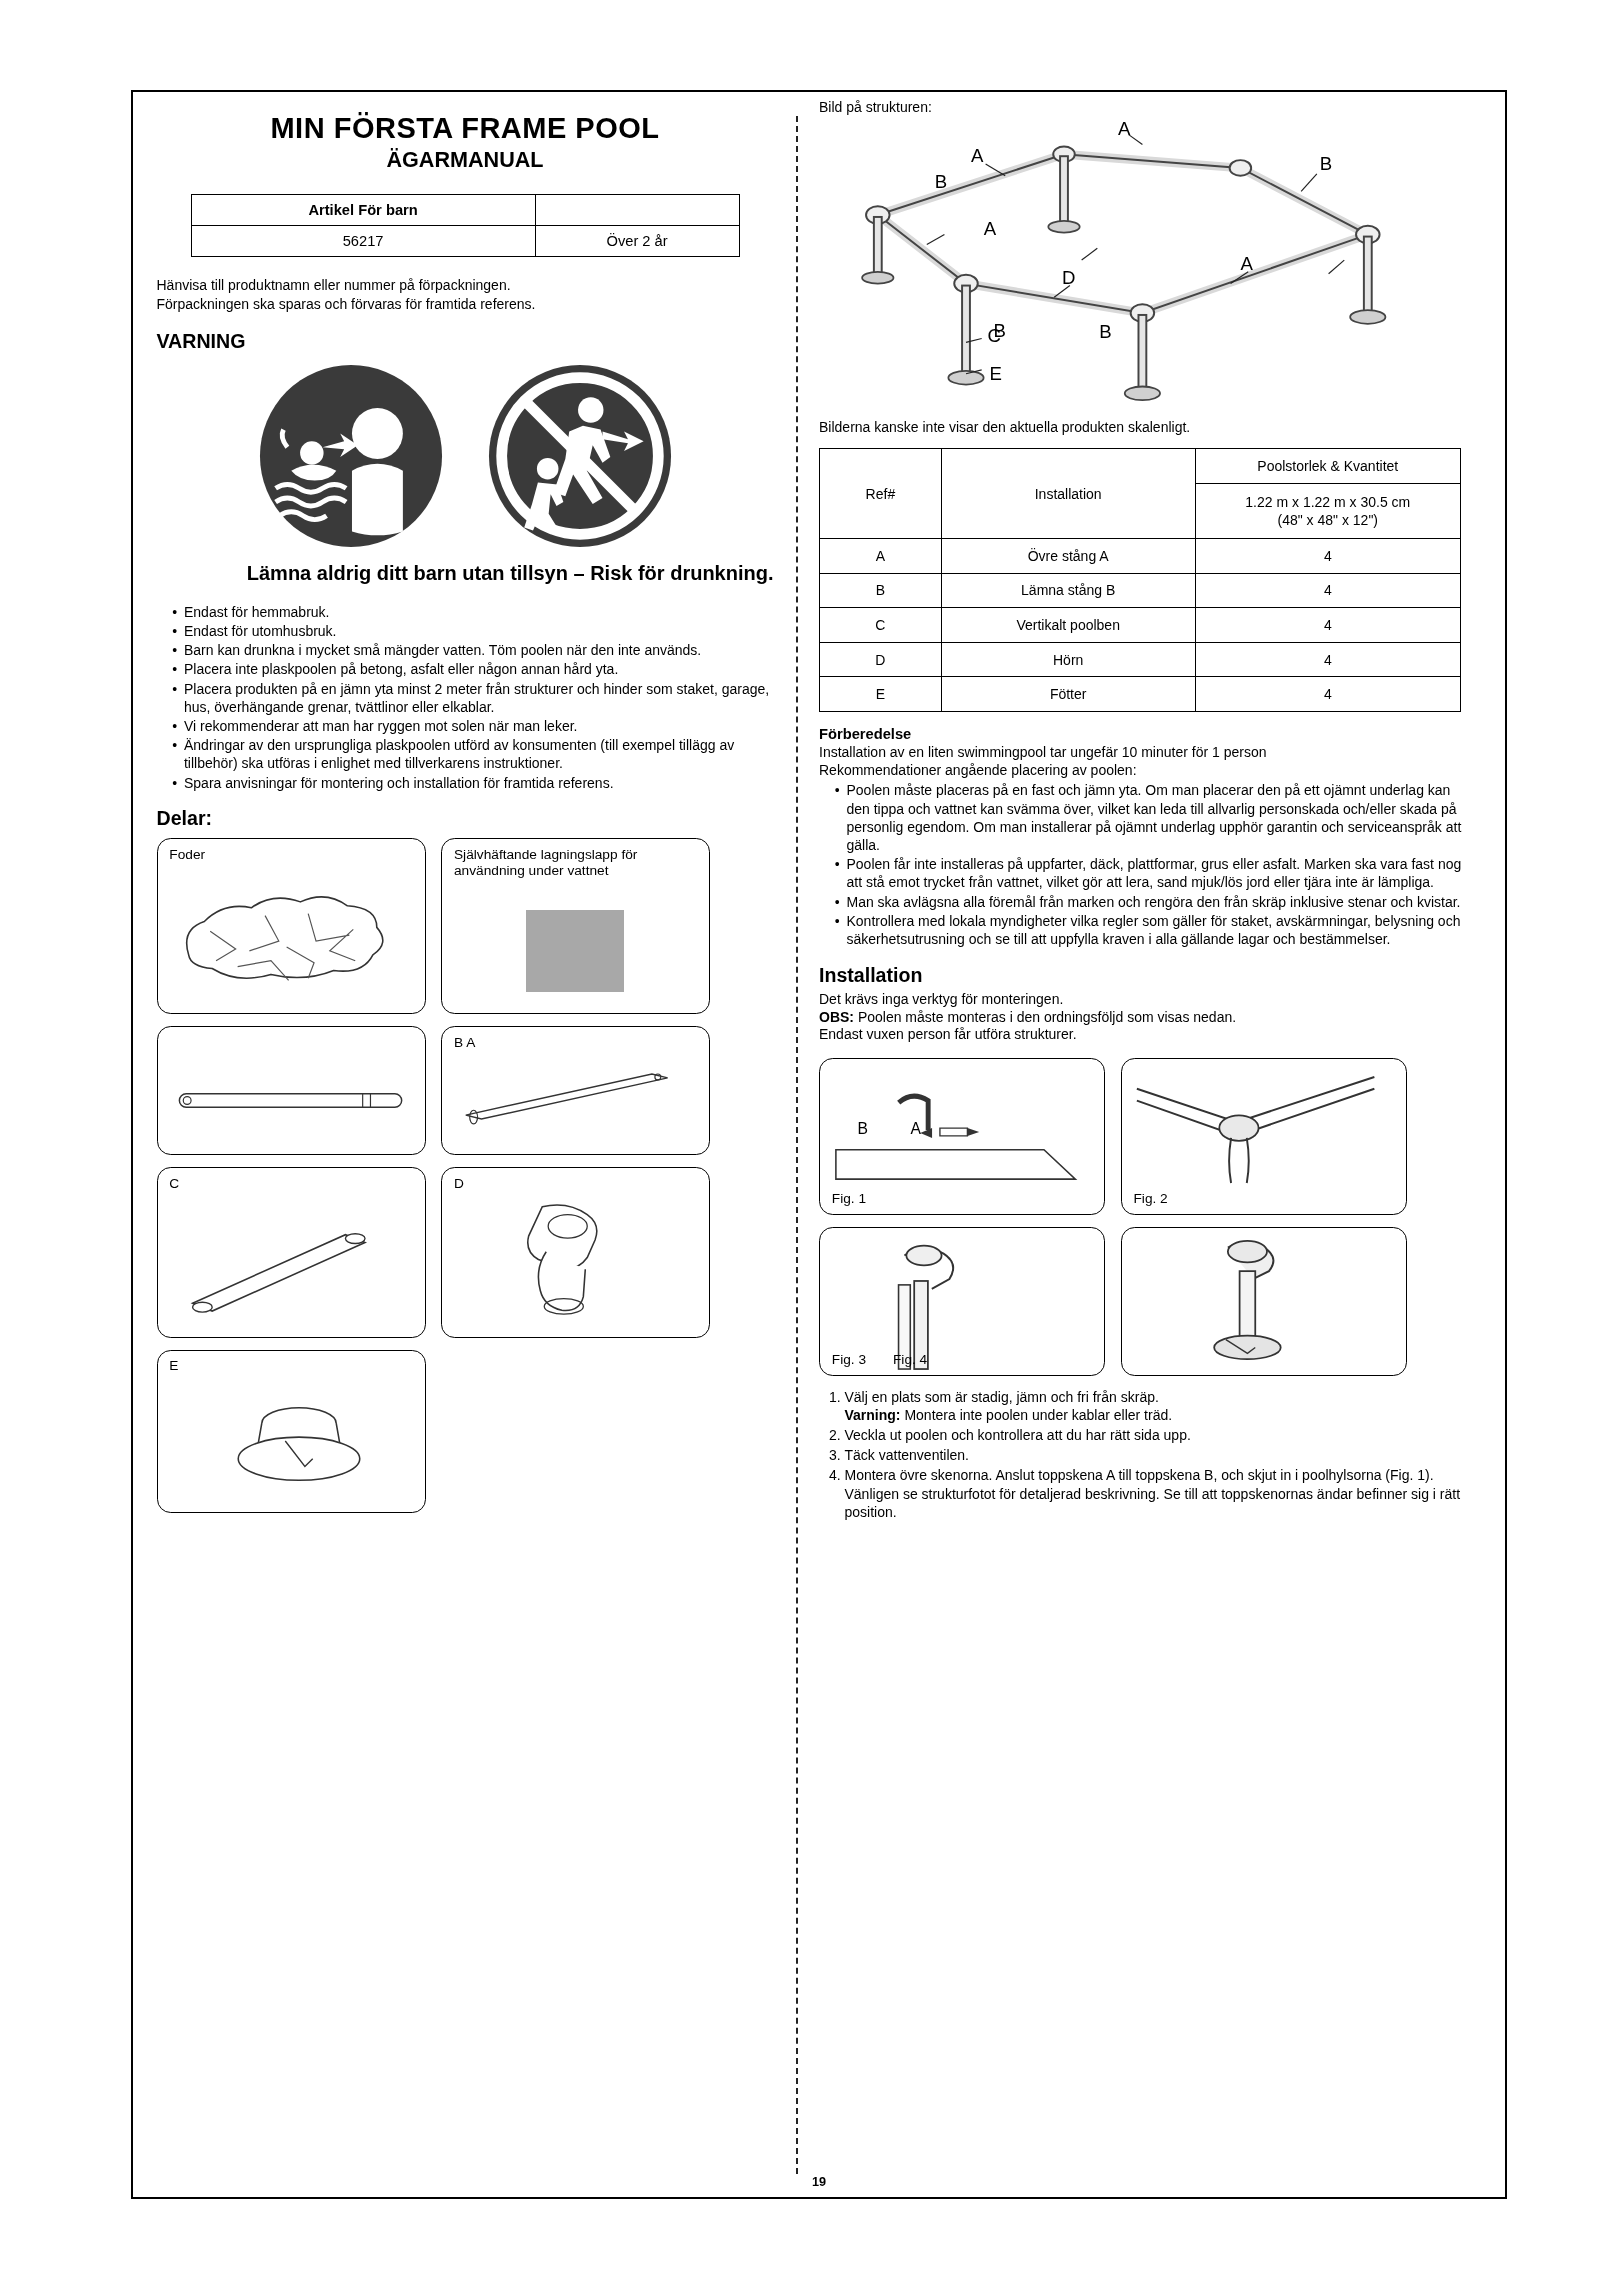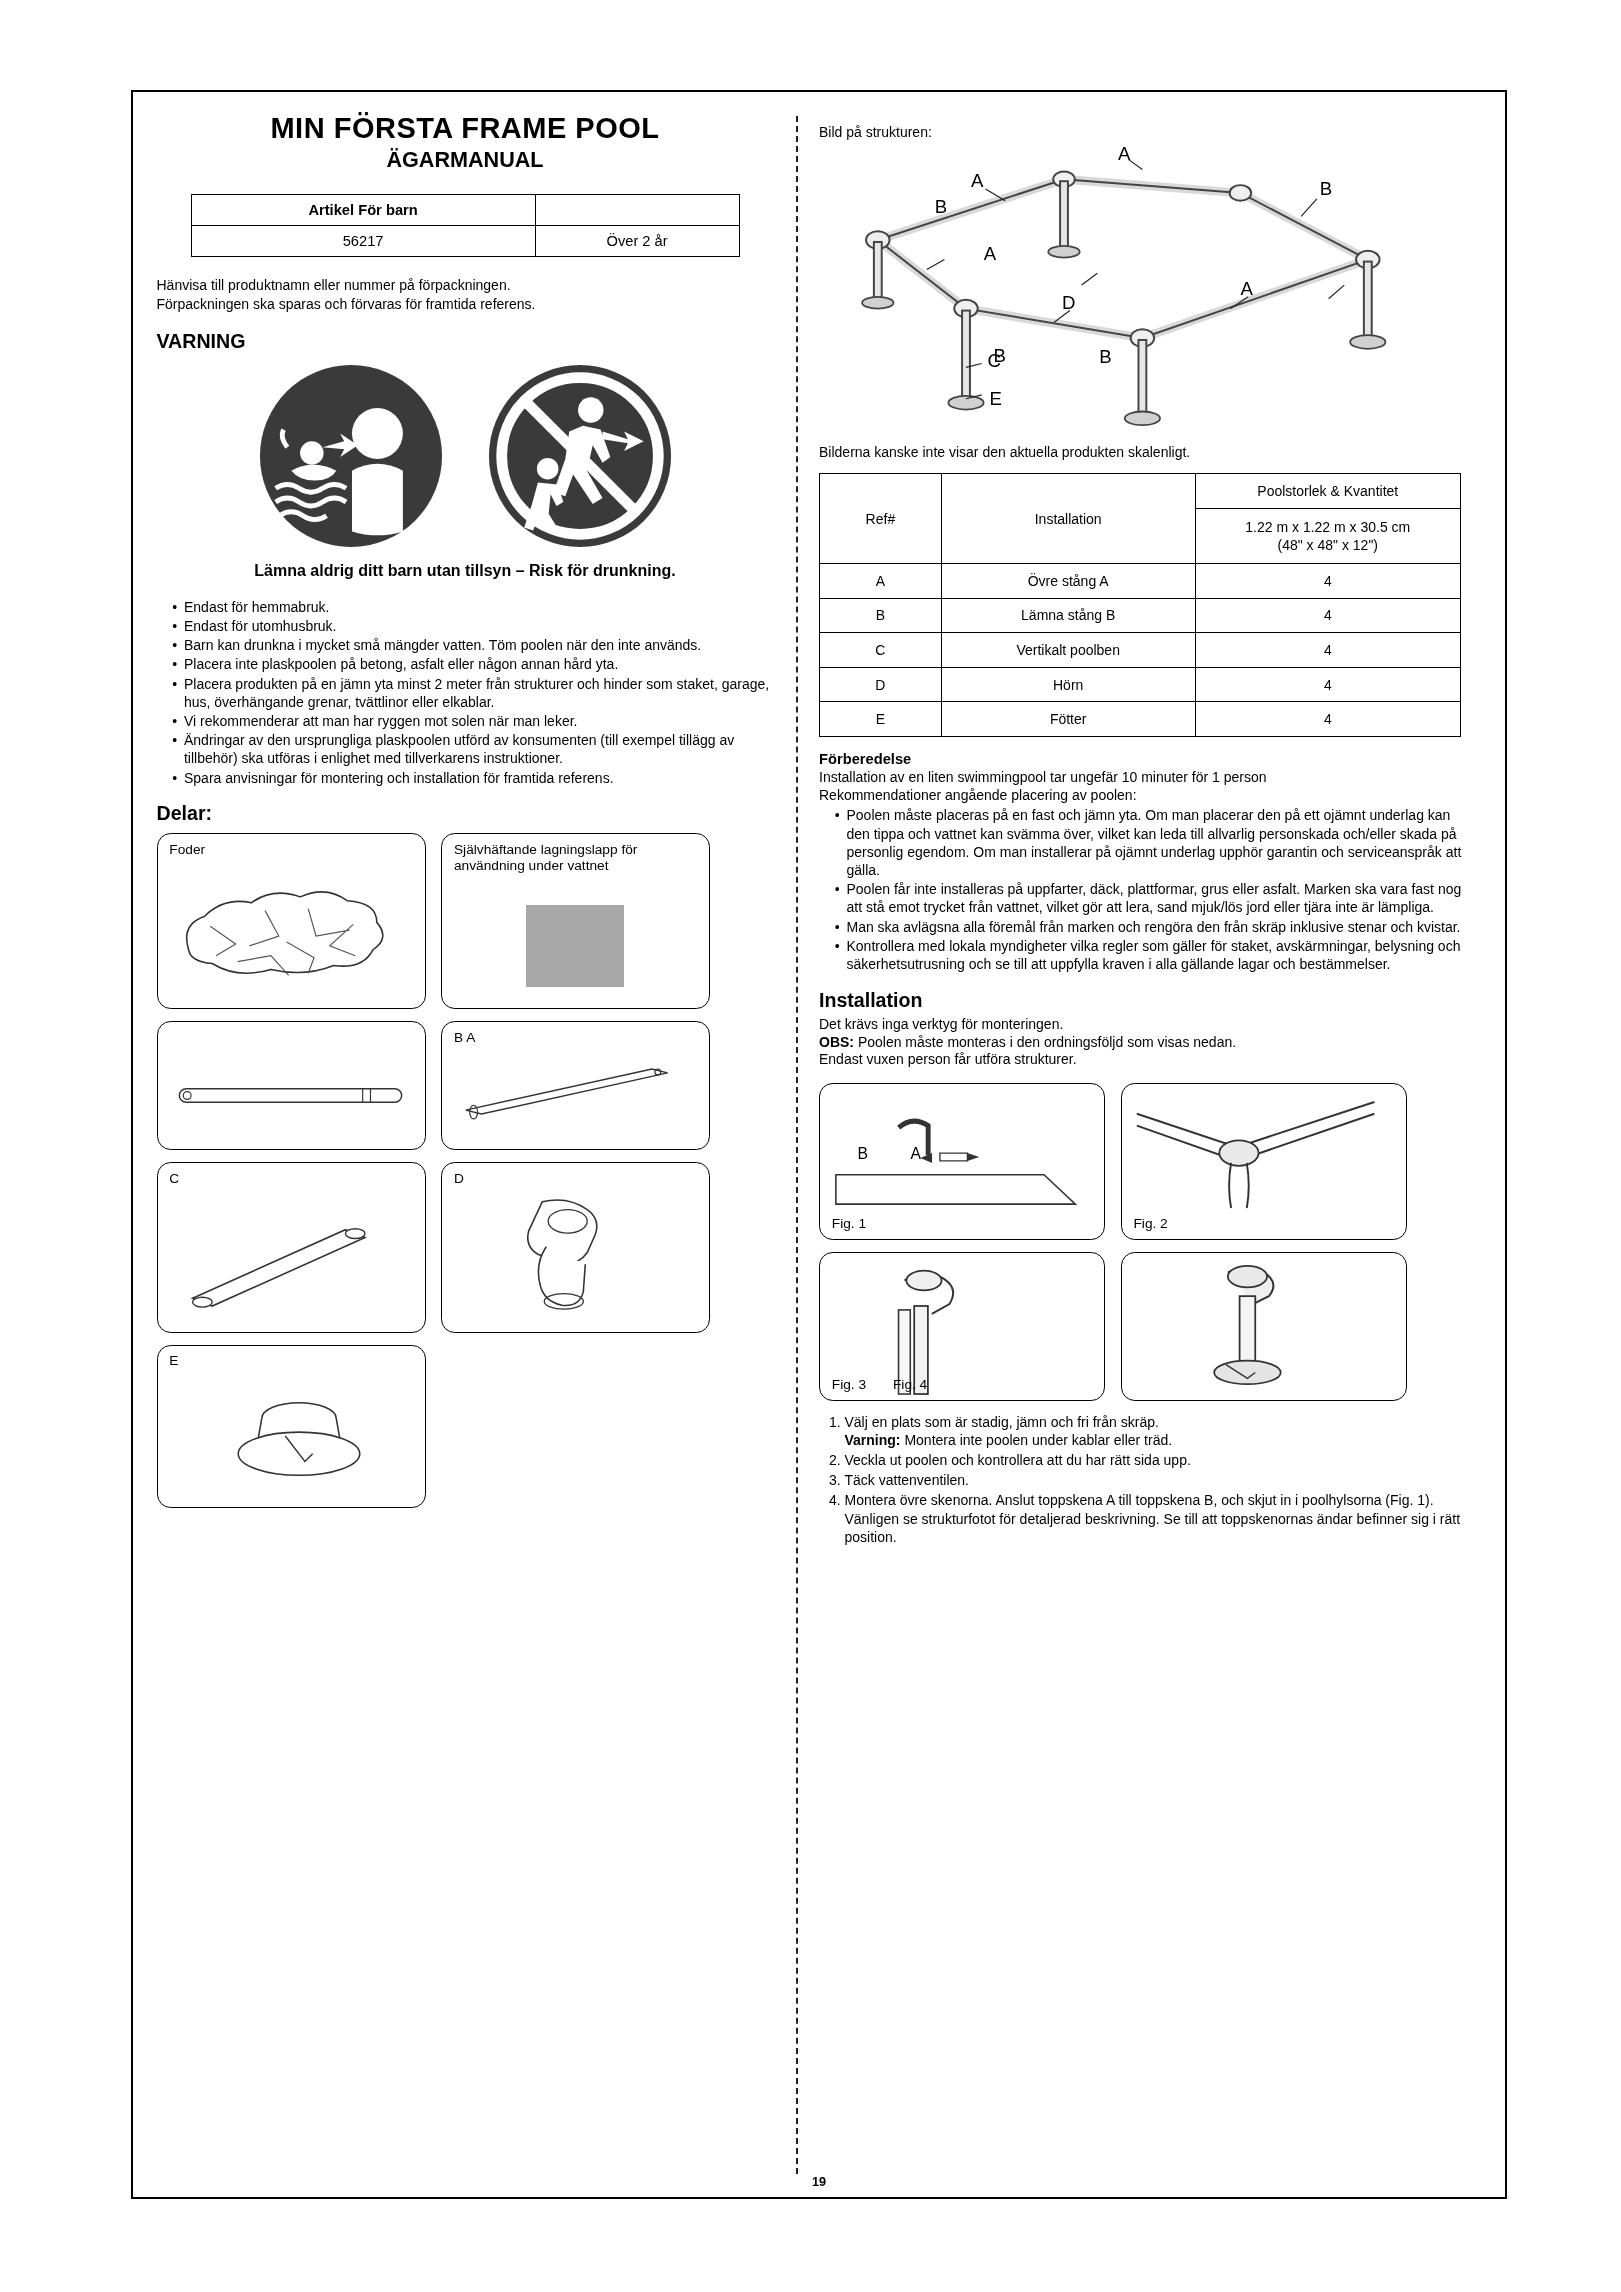--- a/index.html
+++ b/index.html
@@ -31,21 +31,21 @@
   
   .col-left {
     position: absolute;
     left: 23.5px;
     top: 13.7px;
     width: 617px;
   }
   .col-right {
     position: absolute;
     left: 686px;
-    top: 28px;
+    top: 3px;
     width: 657px;
   }
   
   .fold {
     position: absolute;
     left: 663px;
     top: 23.5px;
     bottom: 23.5px;
     width: 0;
     border-left: 2.9px dashed #222;
@@ -99,23 +99,23 @@
     line-height: 1.35;
   }
   
   .warn-row {
     display: flex;
     justify-content: center;
     gap: 43px;
     margin-top: 9.8px;
   }
   .warn-caption {
-    text-align: center;
+    text-align: right;
     font-weight: bold;
-    font-size: 16px;
+    font-size: 20px;
     margin-top: 13.7px;
   }
   
   ul.bullets {
     margin: 17.6px 0 0 0;
     padding-left: 15.7px;
     list-style: none;
   }
   ul.bullets > li {
     font-size: 14px;

